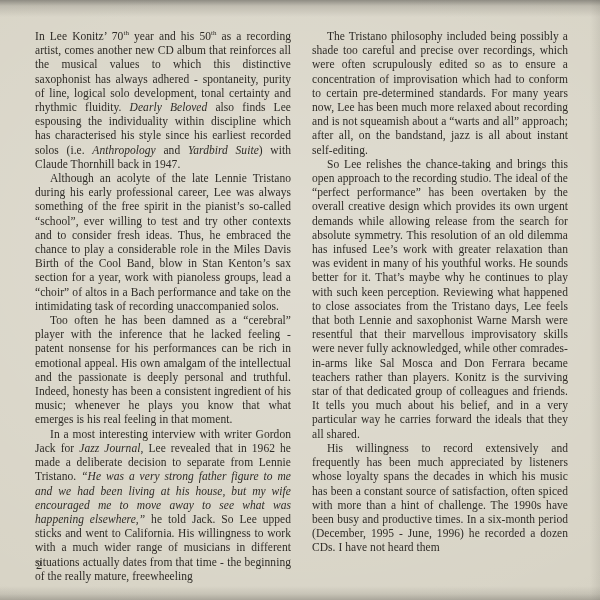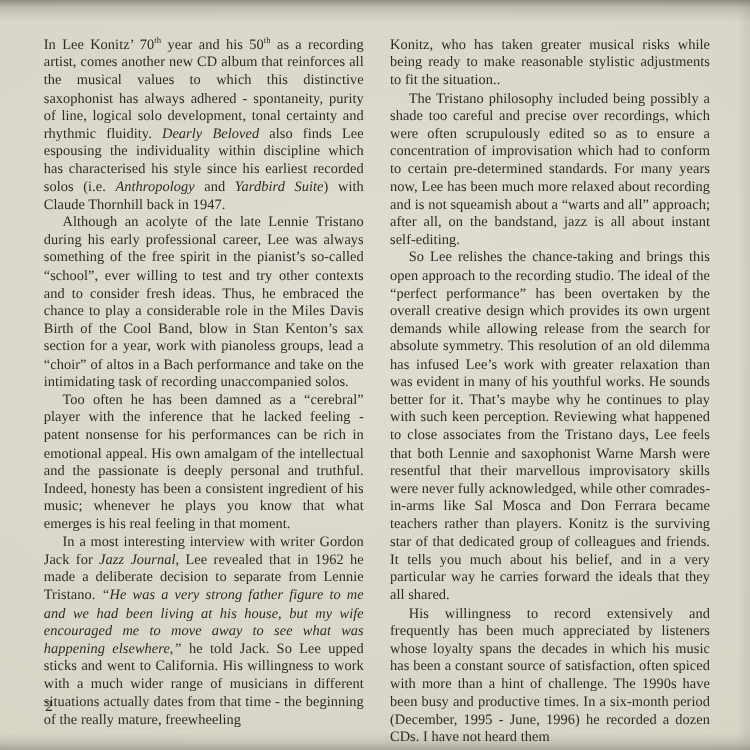--- a/index.html
+++ b/index.html
@@ -54,20 +54,19 @@
 <body style="--paper: #d8d4c6; --ink: #2e2b26;">
 
 <div class="columns">
   <div class="col">
       <p class=""><span>In Lee Konitz’ 70</span><sup>th</sup><span> year and his 50</span><sup>th</sup><span> as a recording artist, comes another new CD album that reinforces all the musical values to which this distinctive saxophonist has always adhered - spontaneity, purity of line, logical solo development, tonal certainty and rhythmic fluidity. </span><i>Dearly Beloved</i><span> also finds Lee espousing the individuality within discipline which has characterised his style since his earliest recorded solos (i.e. </span><i>Anthropology</i><span> and </span><i>Yardbird Suite</i><span>) with Claude Thornhill back in 1947.</span></p>
       <p class="indent"><span>Although an acolyte of the late Lennie Tristano during his early professional career, Lee was always something of the free spirit in the pianist’s so-called “school”, ever willing to test and try other contexts and to consider fresh ideas. Thus, he embraced the chance to play a considerable role in the Miles Davis Birth of the Cool Band, blow in Stan Kenton’s sax section for a year, work with pianoless groups, lead a “choir” of altos in a Bach performance and take on the intimidating task of recording unaccompanied solos.</span></p>
       <p class="indent"><span>Too often he has been damned as a “cerebral” player with the inference that he lacked feeling - patent nonsense for his performances can be rich in emotional appeal. His own amalgam of the intellectual and the passionate is deeply personal and truthful. Indeed, honesty has been a consistent ingredient of his music; whenever he plays you know that what emerges is his real feeling in that moment.</span></p>
       <p class="indent"><span>In a most interesting interview with writer Gordon Jack for </span><i>Jazz Journal</i><span>, Lee revealed that in 1962 he made a deliberate decision to separate from Lennie Tristano. </span><i>“He was a very strong father figure to me and we had been living at his house, but my wife encouraged me to move away to see what was happening elsewhere,”</i><span> he told Jack. So Lee upped sticks and went to California. His willingness to work with a much wider range of musicians in different situations actually dates from that time - the beginning of the really mature, freewheeling</span></p>
     </div>
   <div class="col">
-      <p class=""><span>Konitz, who has taken greater musical risks while being ready to make reasonable stylistic adjustments to fit the situation..</span></p>
       <p class="indent"><span>The Tristano philosophy included being possibly a shade too careful and precise over recordings, which were often scrupulously edited so as to ensure a concentration of improvisation which had to conform to certain pre-determined standards. For many years now, Lee has been much more relaxed about recording and is not squeamish about a “warts and all” approach; after all, on the bandstand, jazz is all about instant self-editing.</span></p>
       <p class="indent"><span>So Lee relishes the chance-taking and brings this open approach to the recording studio. The ideal of the “perfect performance” has been overtaken by the overall creative design which provides its own urgent demands while allowing release from the search for absolute symmetry. This resolution of an old dilemma has infused Lee’s work with greater relaxation than was evident in many of his youthful works. He sounds better for it. That’s maybe why he continues to play with such keen perception. Reviewing what happened to close associates from the Tristano days, Lee feels that both Lennie and saxophonist Warne Marsh were resentful that their marvellous improvisatory skills were never fully acknowledged, while other comrades-in-arms like Sal Mosca and Don Ferrara became teachers rather than players. Konitz is the surviving star of that dedicated group of colleagues and friends. It tells you much about his belief, and in a very particular way he carries forward the ideals that they all shared.</span></p>
       <p class="indent"><span>His willingness to record extensively and frequently has been much appreciated by listeners whose loyalty spans the decades in which his music has been a constant source of satisfaction, often spiced with more than a hint of challenge. The 1990s have been busy and productive times. In a six-month period (December, 1995 - June, 1996) he recorded a dozen CDs. I have not heard them</span></p>
     </div>
 </div>
 
 <div class="page-number">2</div>
 
 </body></html>

